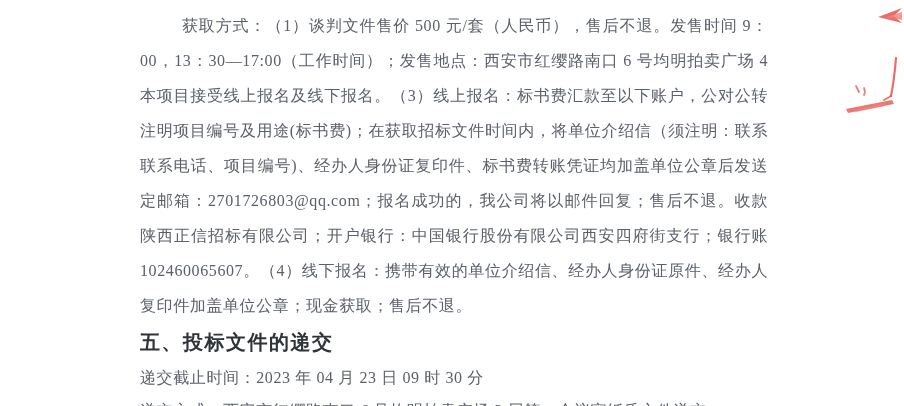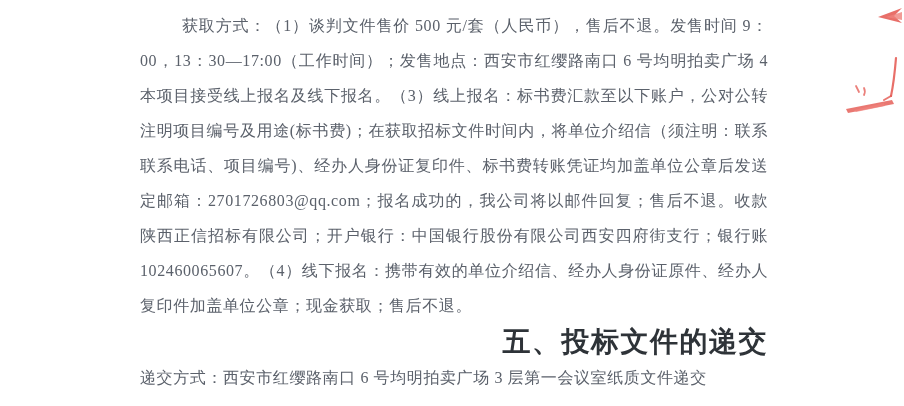--- a/index.html
+++ b/index.html
@@ -27,25 +27,25 @@
     white-space:normal;
   }
   .line.noj{
     text-align:right;
     text-align-last:left;
   }
   .line.indent1{ padding-left:42px; }
   .heading{
     height:38px;
     line-height:38px;
-    font-size:28px;
+    font-size:20px;
     font-weight:bold;
     letter-spacing:1.5px;
     color:#2e3338;
-    text-align:right;
+    text-align:left;
     overflow:hidden;
   }
   .sub{
     height:33px;
     line-height:33px;
     font-size:16px;
     letter-spacing:0.6px;
     text-align:left;
     overflow:hidden;
   }
@@ -66,20 +66,21 @@
     <div class="line">本项目接受线上报名及线下报名。（3）线上报名：标书费汇款至以下账户，公对公转账时须</div>
     <div class="line">注明项目编号及用途(标书费)；在获取招标文件时间内，将单位介绍信（须注明：联系人、</div>
     <div class="line">联系电话、项目编号)、经办人身份证复印件、标书费转账凭证均加盖单位公章后发送至指</div>
     <div class="line">定邮箱：2701726803@qq.com；报名成功的，我公司将以邮件回复；售后不退。收款单位：</div>
     <div class="line">陕西正信招标有限公司；开户银行：中国银行股份有限公司西安四府街支行；银行账号：</div>
     <div class="line">102460065607。（4）线下报名：携带有效的单位介绍信、经办人身份证原件、经办人身份证</div>
     <div class="line noj">复印件加盖单位公章；现金获取；售后不退。</div>
 
     <div class="heading">五、投标文件的递交</div>
 
+    <div class="sub indent2">递交截止时间：2023 年 04 月 23 日  09 时 30 分</div>
     <div class="sub indent2">递交方式：西安市红缨路南口 6 号均明拍卖广场 3 层第一会议室纸质文件递交</div>
   </div>
 
   <svg class="redmarks" viewBox="0 0 70 130" xmlns="http://www.w3.org/2000/svg">
 
     <g>
       <polygon points="68,8 44,17 68,23 60,16" fill="#e4564f" opacity="0.85"></polygon>
       <polygon points="68,12 52,17 68,20" fill="#ef827c" opacity="0.8"></polygon>
     </g>
 

